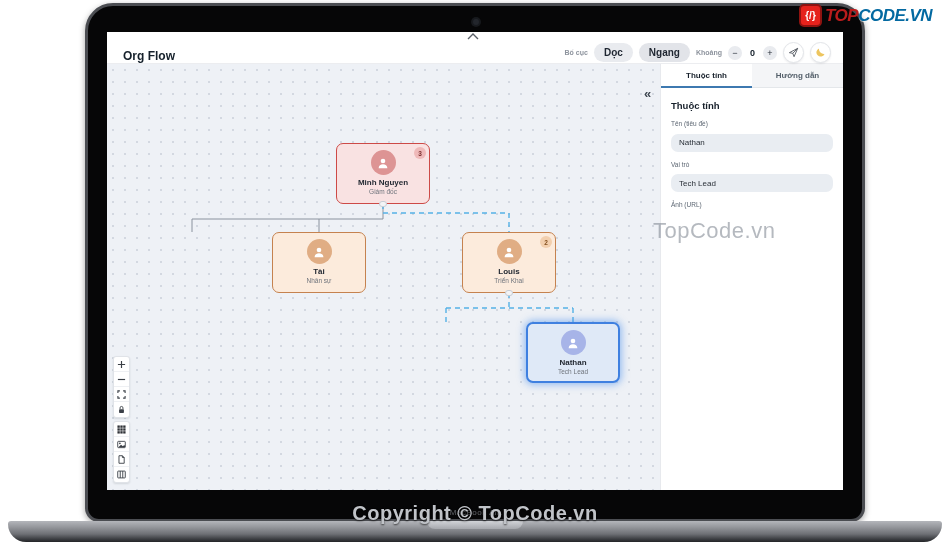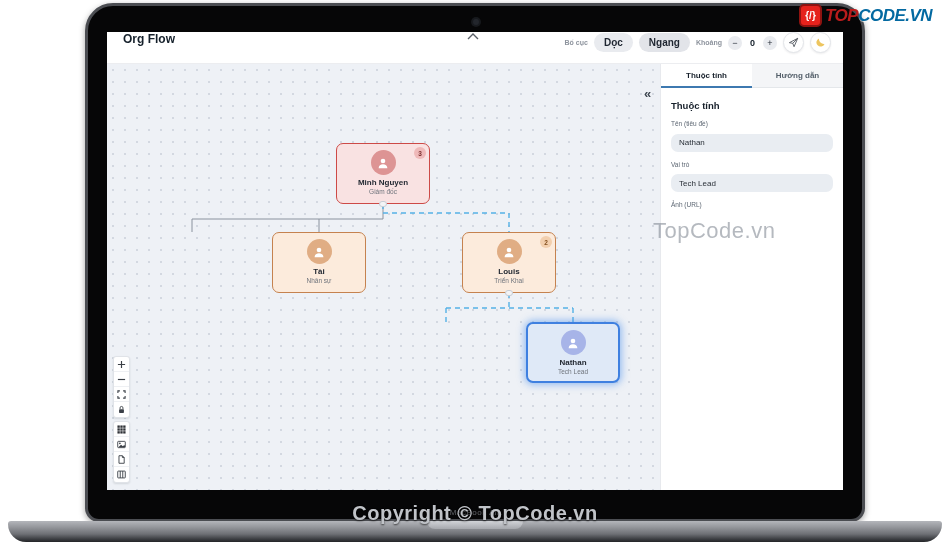--- a/index.html
+++ b/index.html
@@ -33,21 +33,21 @@
   .brand-text { font-style:italic; font-weight:900; font-size:17px; letter-spacing:-.5px; white-space:nowrap; }
   .brand-top { color:#b91c1c; }
   .brand-rest { color:#0369a1; text-shadow:0 1px 0 rgba(255,255,255,.55); }
 
   
   .screen-content { position:absolute; left:107px; top:32px; width:736px; height:458px;
     background:#ffffff; z-index:2; overflow:hidden; }
   .top-chevron { position:absolute; left:360px; top:1px; width:12px; height:8px; z-index:20; }
 
   .app-toolbar { position:absolute; left:0; top:0; width:736px; height:32px; background:#fff;
-    border-bottom:1px solid #ecedf0; display:flex; align-items:flex-start;
+    border-bottom:1px solid #ecedf0; display:flex; align-items:flex-end;
     padding:0 12px 0 16px; z-index:15; }
   .app-title { font-size:12px; font-weight:700; color:#15202b; }
   .toolbar-right { margin-left:auto; display:flex; align-items:center; gap:6px; }
   .tb-label { font-size:7px; font-weight:700; color:#8d939d; }
   .pill { background:#e9ebef; border-radius:99px; padding:4px 10px; font-size:10px;
     font-weight:600; color:#1f2631; border:none; cursor:pointer; }
   .pill.sel { background:#e2e4e9; font-weight:800; }
   .round-btn { width:14px; height:14px; border-radius:50%; background:#e9ebef; border:none;
     font-size:9px; color:#1f2631; display:flex; align-items:center; justify-content:center; cursor:pointer; }
   .spacing-num { font-size:9px; font-weight:700; color:#15202b; margin:0 2px; }

